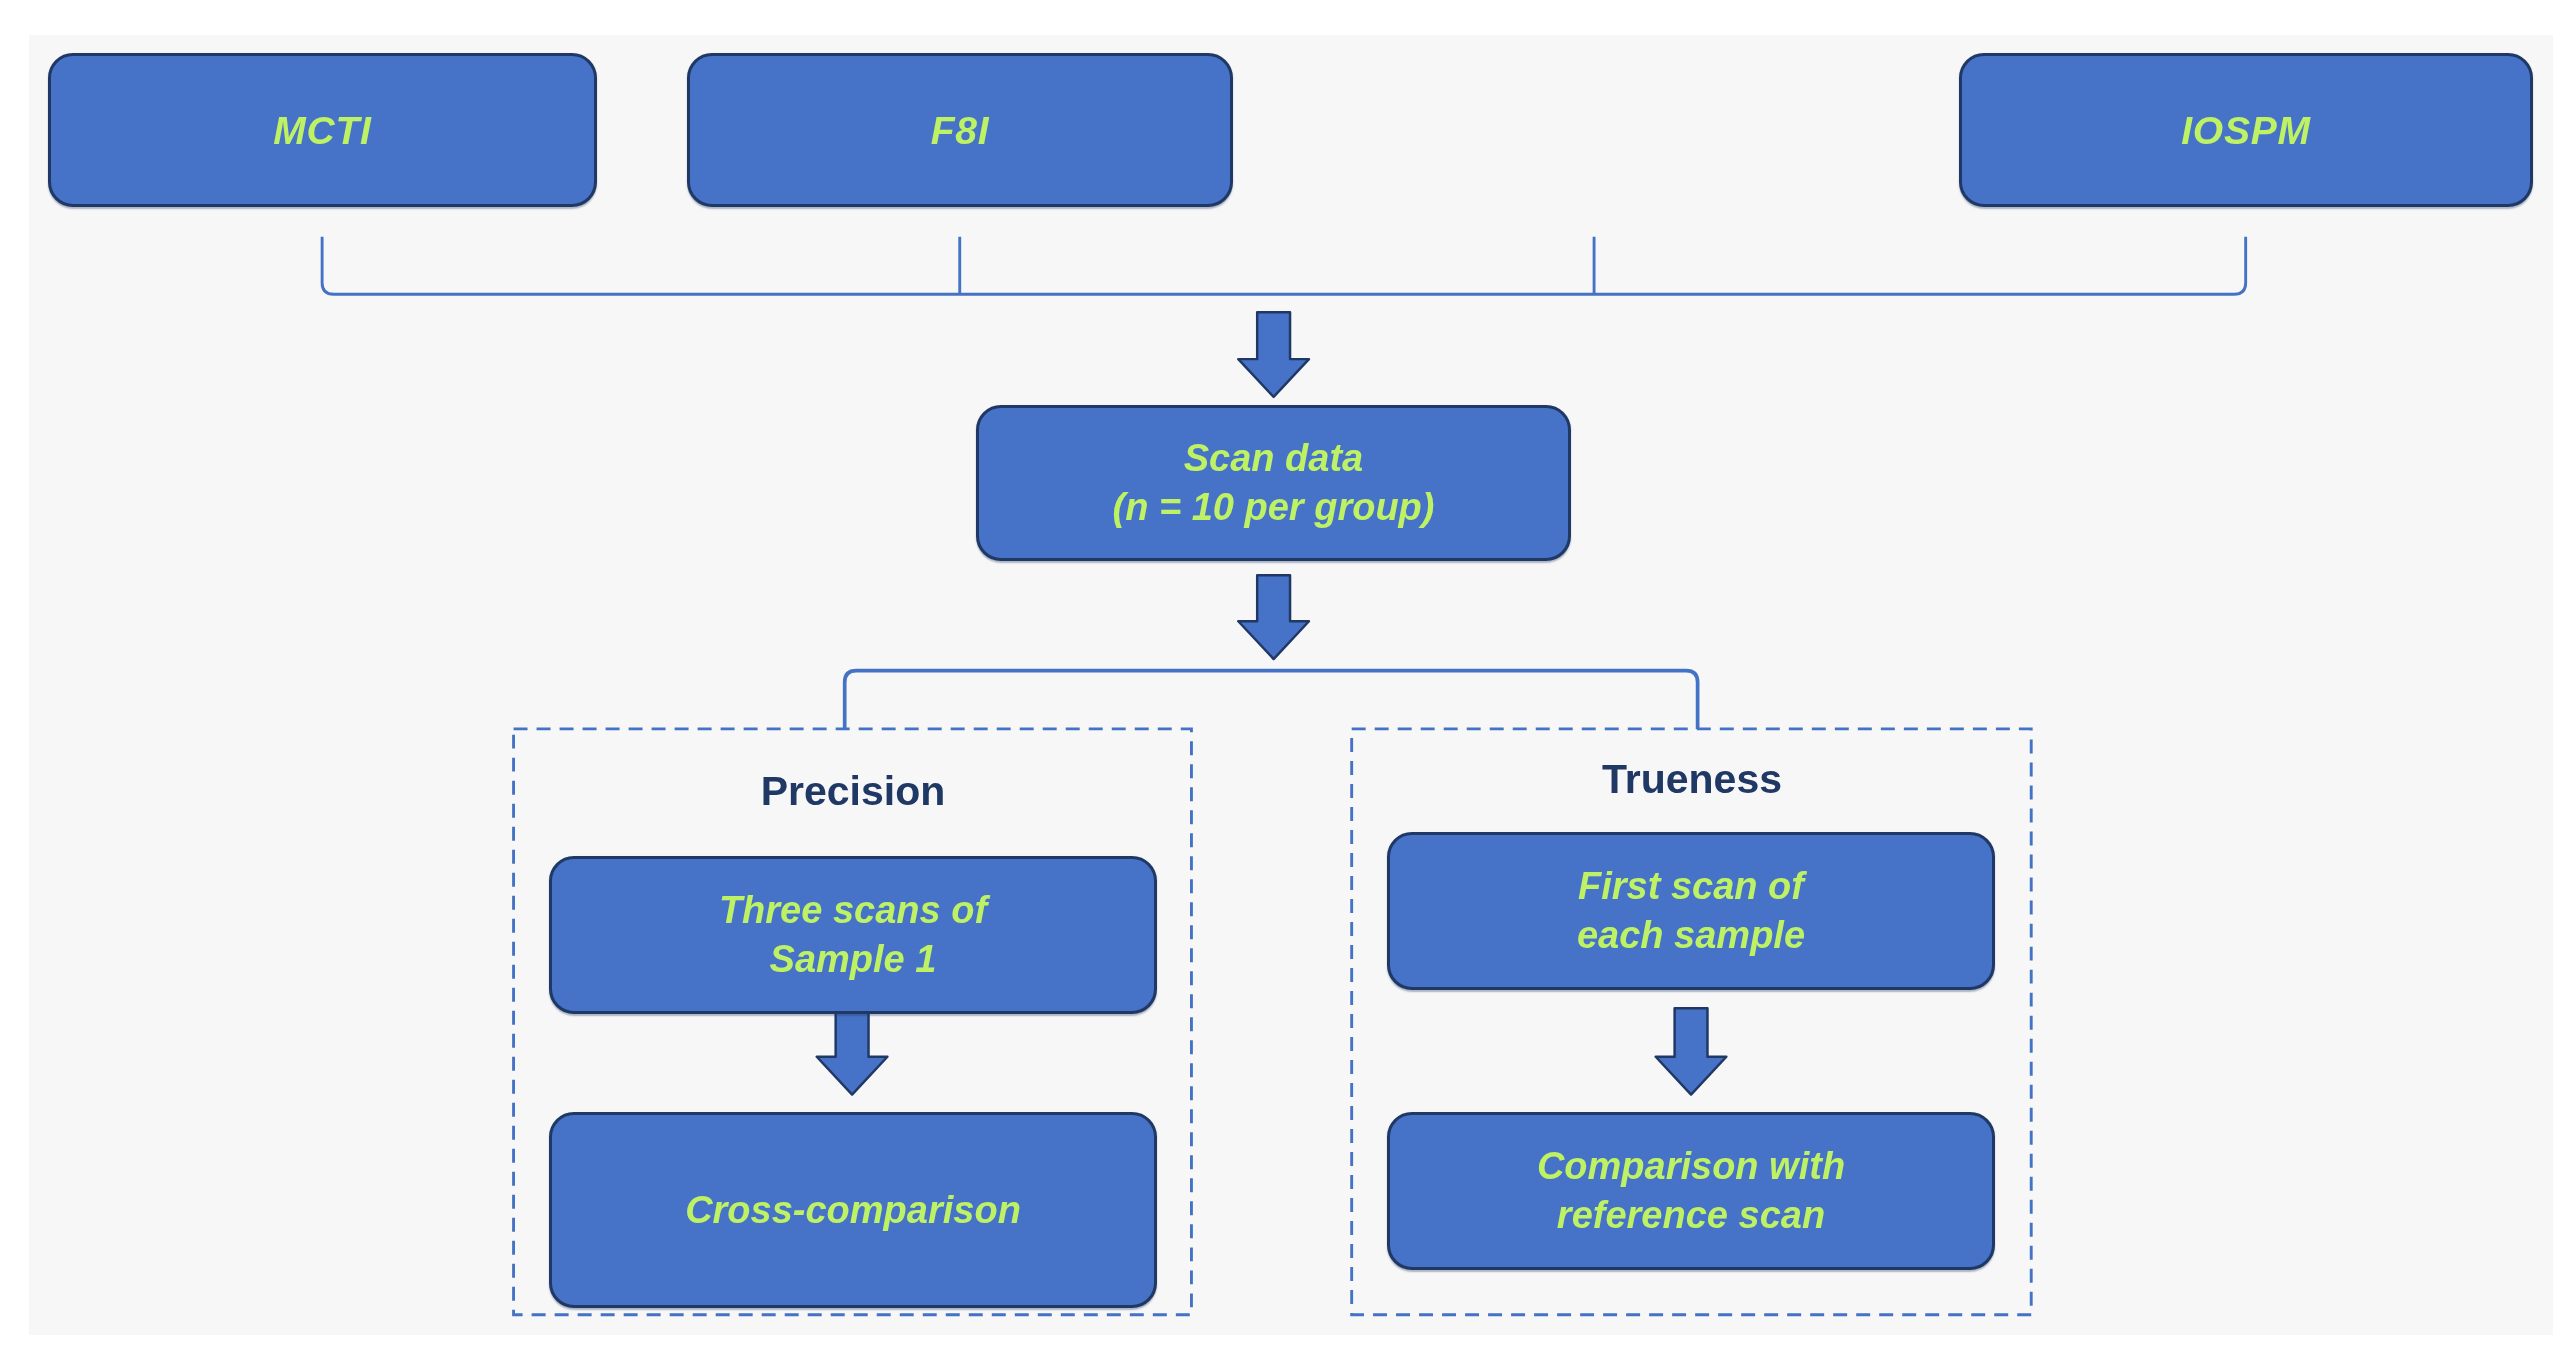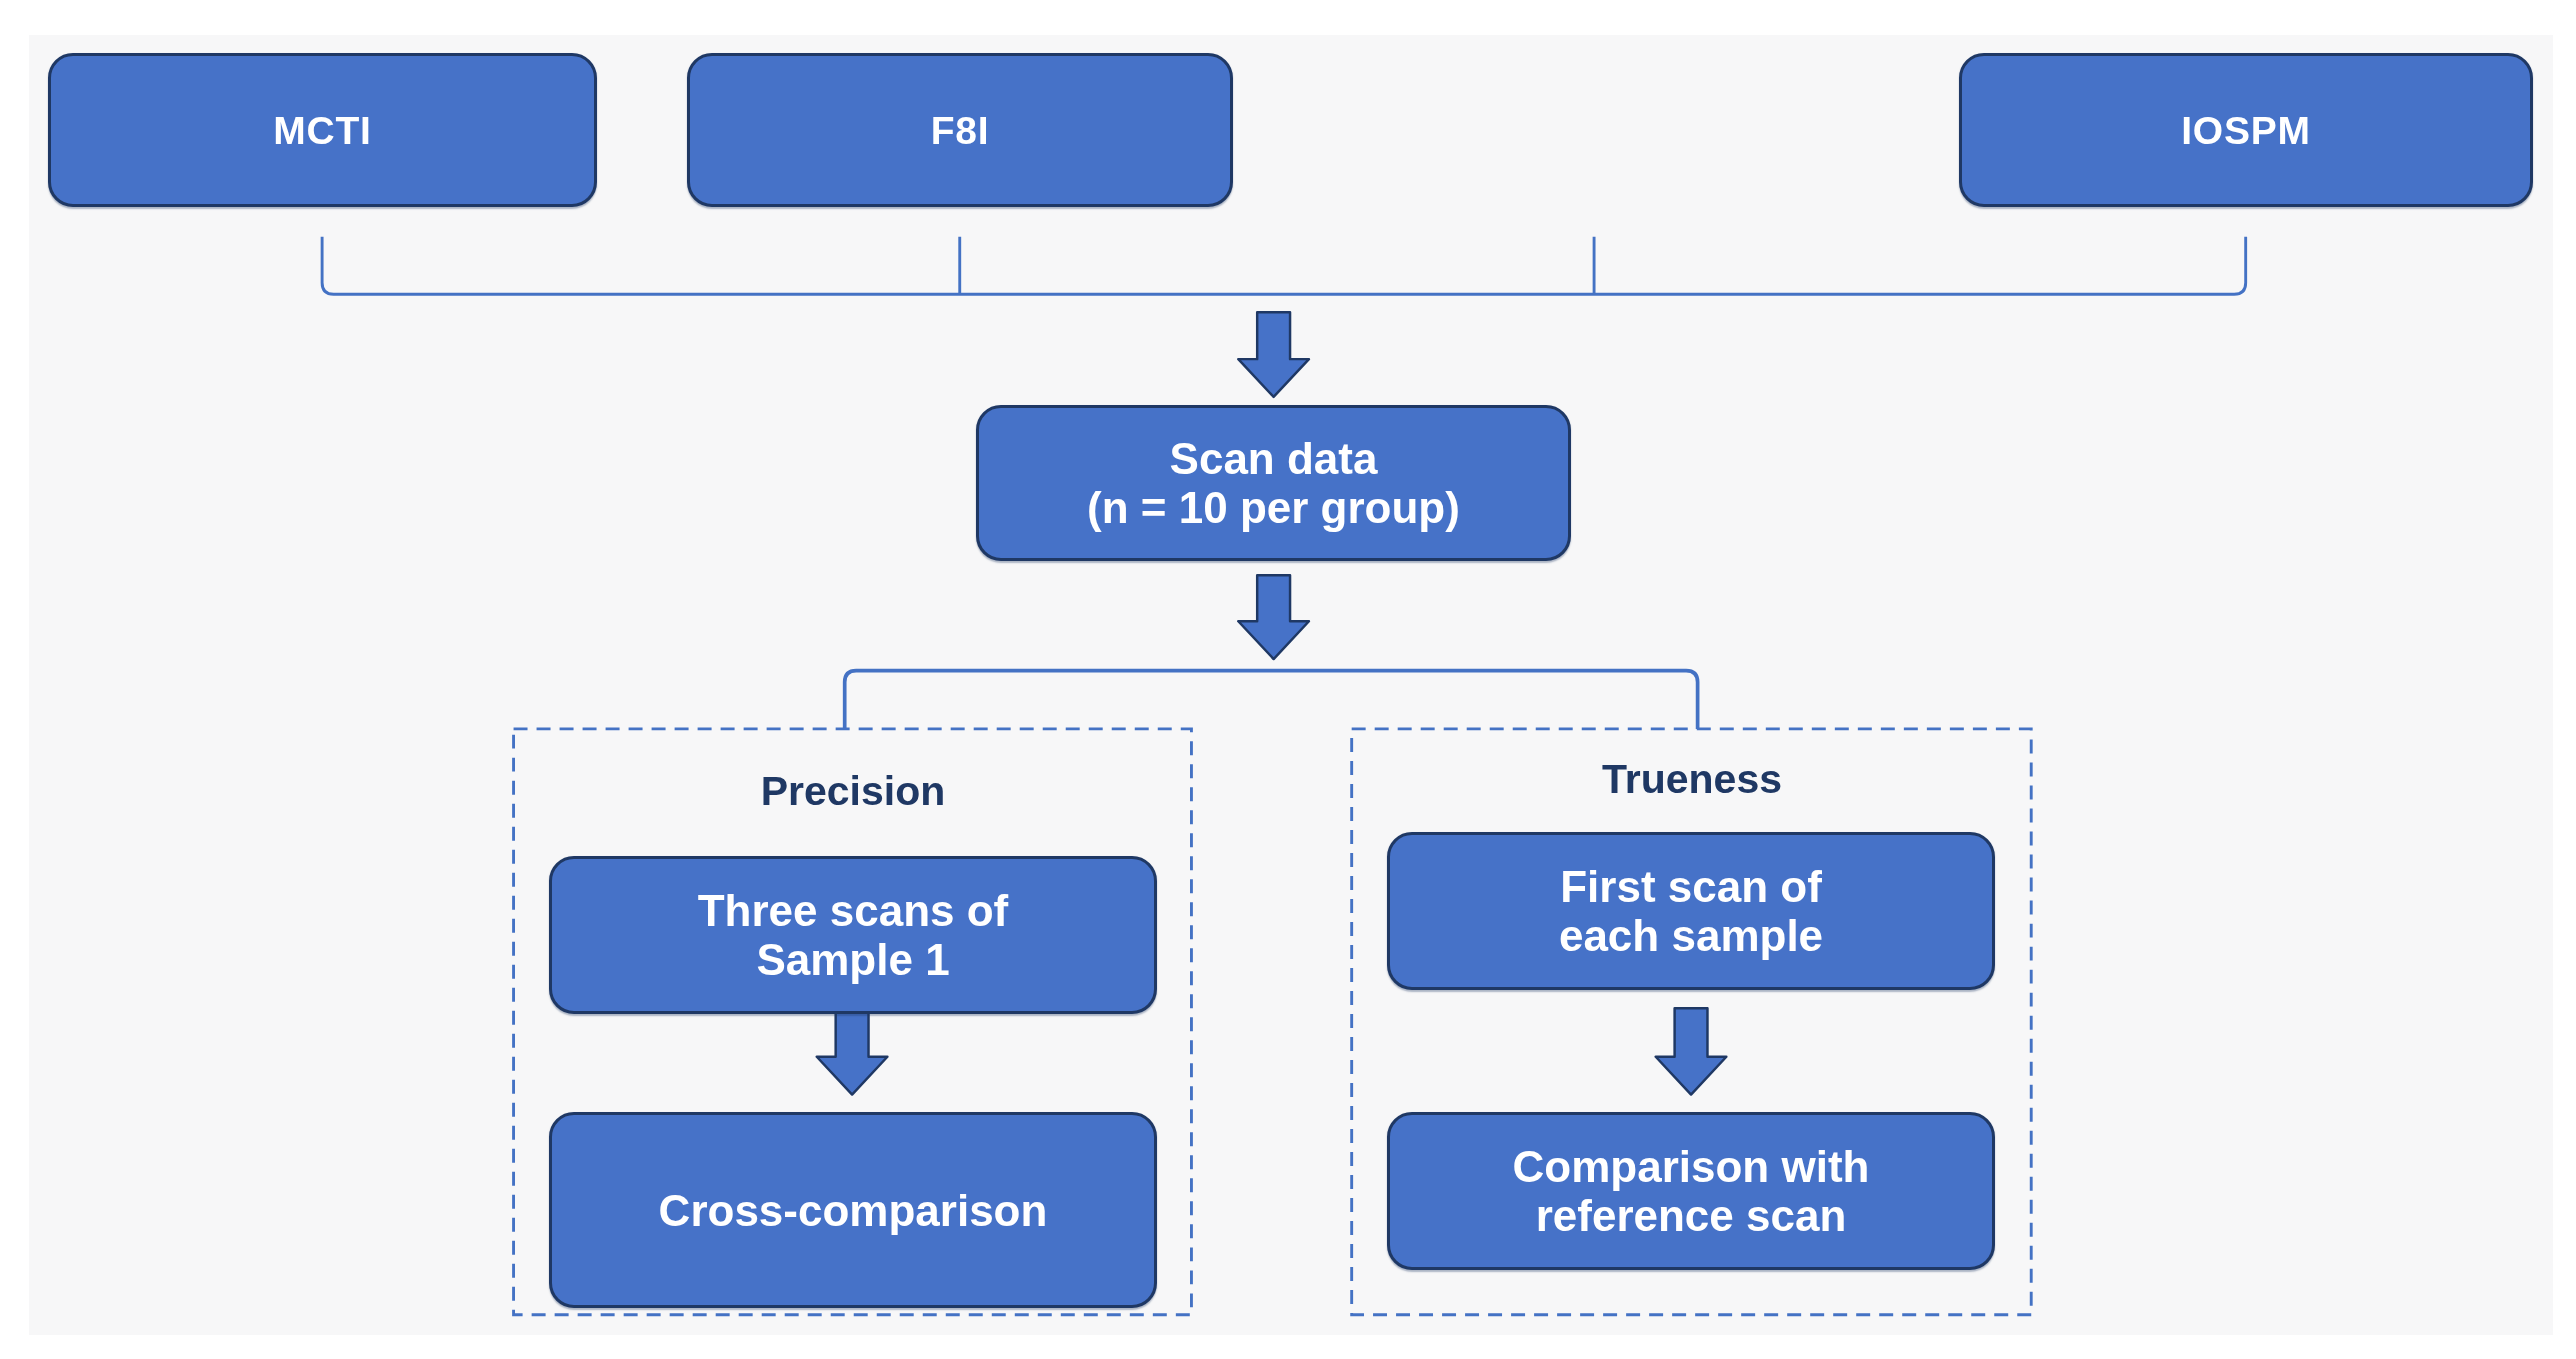--- a/index.html
+++ b/index.html
@@ -17,25 +17,26 @@
   svg.connector-layer{
     position:absolute;left:0;top:0;width:2576px;height:1360px;
     pointer-events:none;
   }
   .node{
     position:absolute;
     background:#4672C8;
     border:3.3px solid #1F3864;
     border-radius:25px;
     display:flex;flex-direction:column;align-items:center;justify-content:center;
-    color:#ffffff;font-weight:bold;text-align:center;
+    color:#bef264;font-weight:bold;text-align:center;
     box-sizing:border-box;
     box-shadow:0 1.6px 1.6px rgba(31,56,100,0.35);
+    font-style:italic;
   }
-  .node .line{font-size:44px;line-height:49px;white-space:nowrap;}
+  .node .line{font-size:38px;line-height:49px;white-space:nowrap;}
   .node .line:empty{display:none;}
   .group-node{top:53px;height:154px;}
   .group-node .line{font-size:39px;letter-spacing:0.8px;}
   .branch-title{
     position:absolute;top:753px;height:53px;
     color:#1F3864;font-weight:bold;font-size:41px;line-height:53px;
     text-align:center;
   }
 </style>
 </head>

